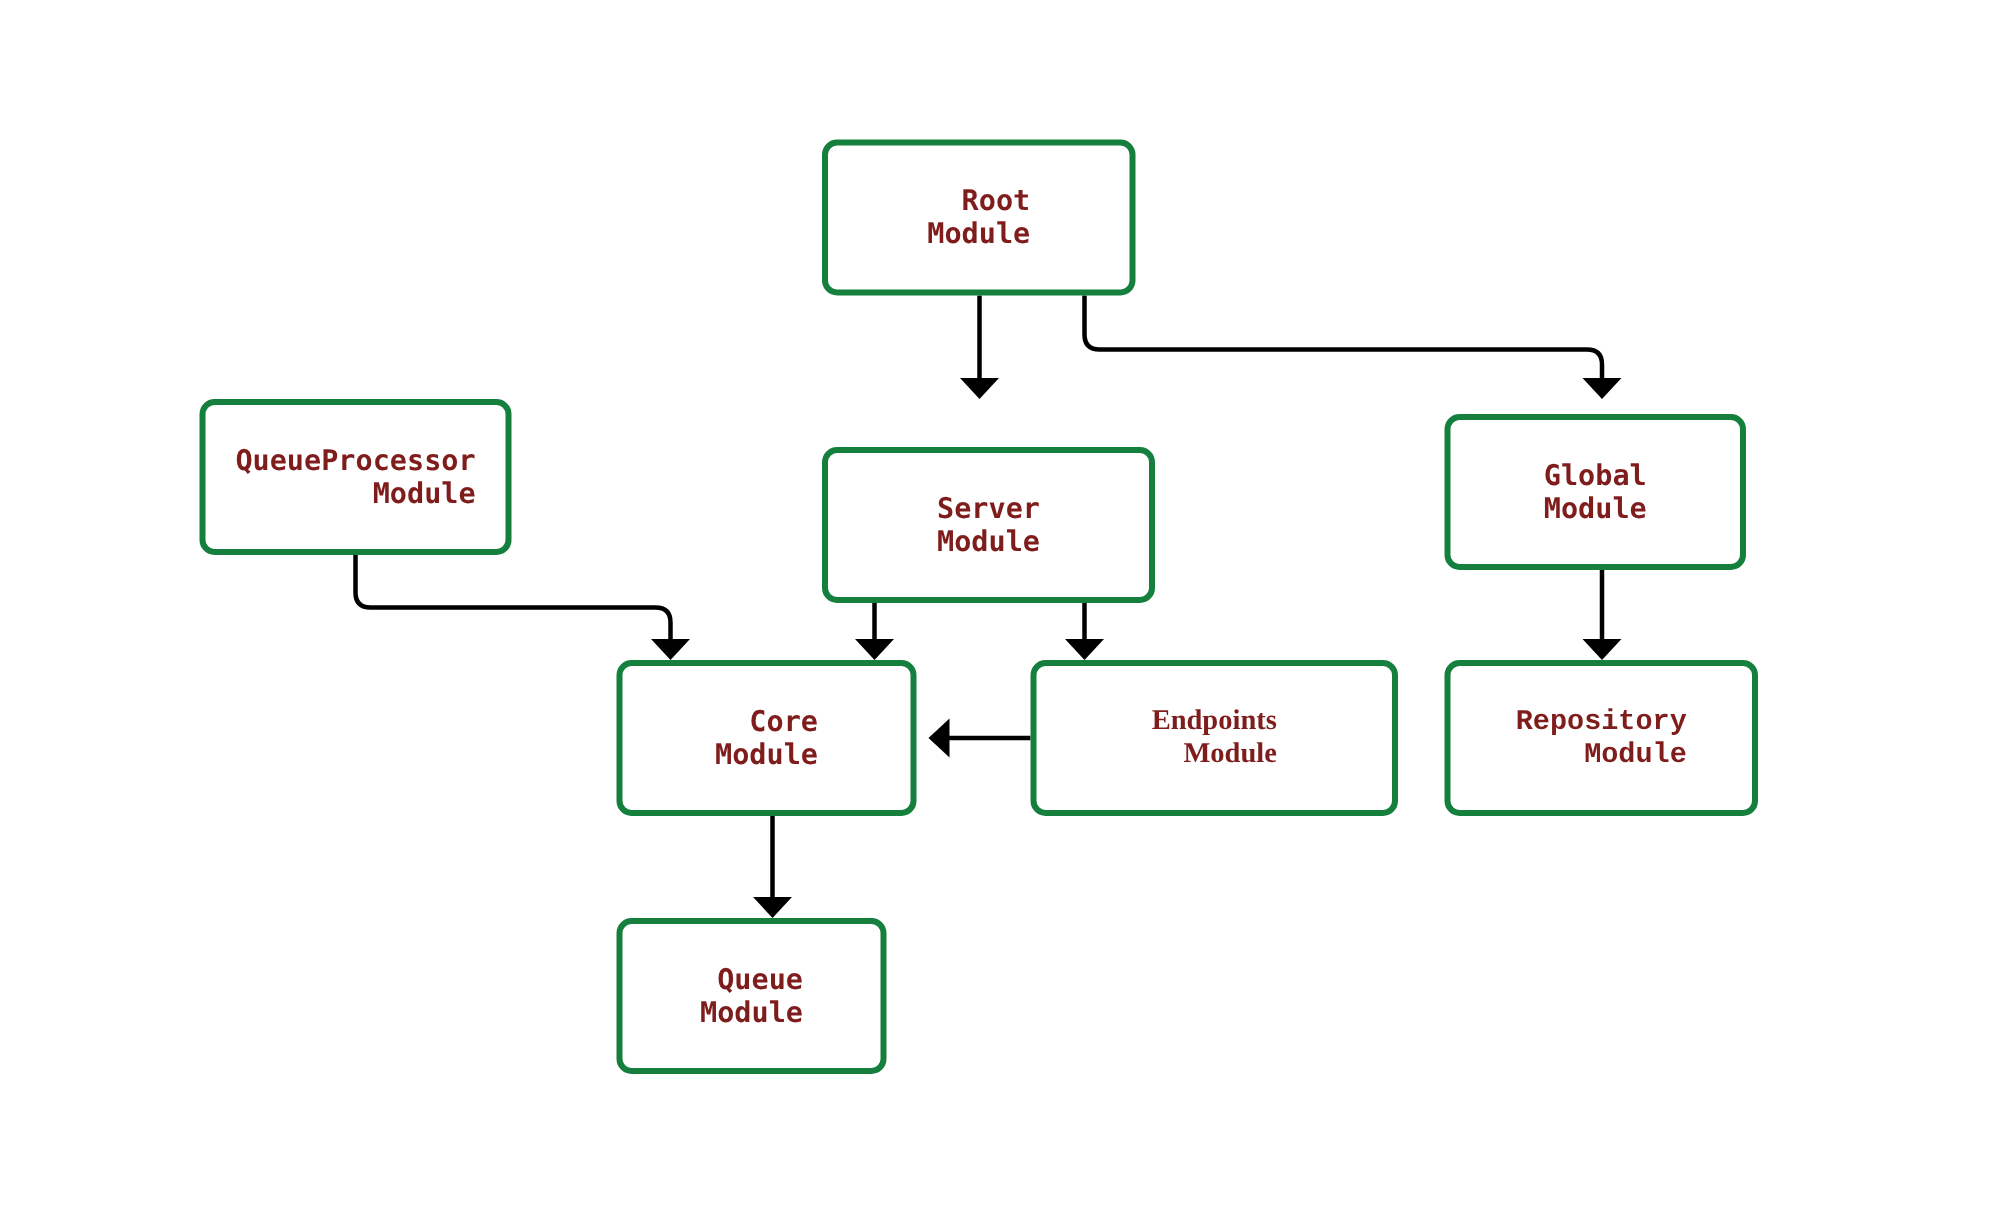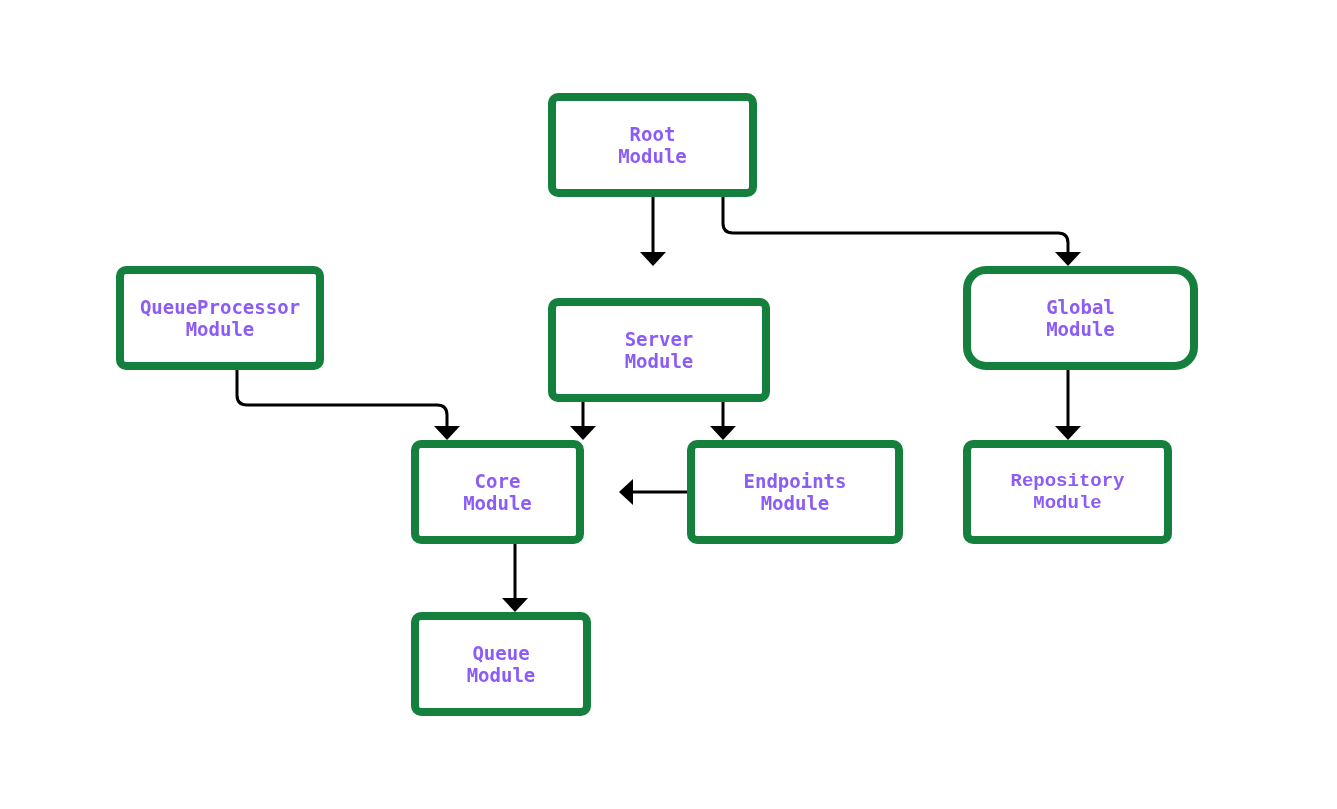--- a/index.html
+++ b/index.html
@@ -27,41 +27,41 @@
     stroke: #000000;
     stroke-width: 3;
   }
   .edges polygon {
     fill: #000000;
     stroke: none;
   }
   .node {
     position: absolute;
     box-sizing: border-box;
-    border: 8px solid #15803d;
+    border: 4px solid #15803d;
     border-radius: 10px;
     background: #ffffff;
     display: flex;
     align-items: center;
     justify-content: center;
-    text-align: center;
-    color: #8b5cf6;
+    text-align: right;
+    color: #7f1d1d;
     font-weight: bold;
     font-size: 19px;
     line-height: 22px;
   }
   .node .label {
     white-space: pre-line;
   }
   .n-root          { left: 548px; top:  93px; width: 209px; height: 104px; }
-  .n-queueprocessor{ left: 116px; top: 266px; width: 208px; height: 104px; }
+  .n-queueprocessor{ left: 133px; top: 266px; width: 208px; height: 104px; }
   .n-server        { left: 548px; top: 266px; width: 222px; height: 104px; margin-top: 32px; }
-  .n-global        { left: 963px; top: 266px; width: 235px; height: 104px; border-radius: 23px; }
-  .n-core          { left: 411px; top: 440px; width: 173px; height: 104px; }
-  .n-endpoints     { left: 687px; top: 440px; width: 216px; height: 104px; }
+  .n-global        { left: 963px; top: 276px; width: 201px; height: 104px; }
+  .n-core          { left: 411px; top: 440px; width: 200px; height: 104px; }
+  .n-endpoints     { left: 687px; top: 440px; width: 245px; height: 104px; font-family: Liberation Serif, serif; }
   .n-repository    { left: 963px; top: 440px; width: 209px; height: 104px; font-family: Liberation Mono, monospace; }
   .n-queue         { left: 411px; top: 612px; width: 180px; height: 104px; }
 </style>
 </head>
 <body>
 
 <div class="canvas">
 
   <svg class="edges" viewBox="0 0 1337 809" xmlns="http://www.w3.org/2000/svg">
 

